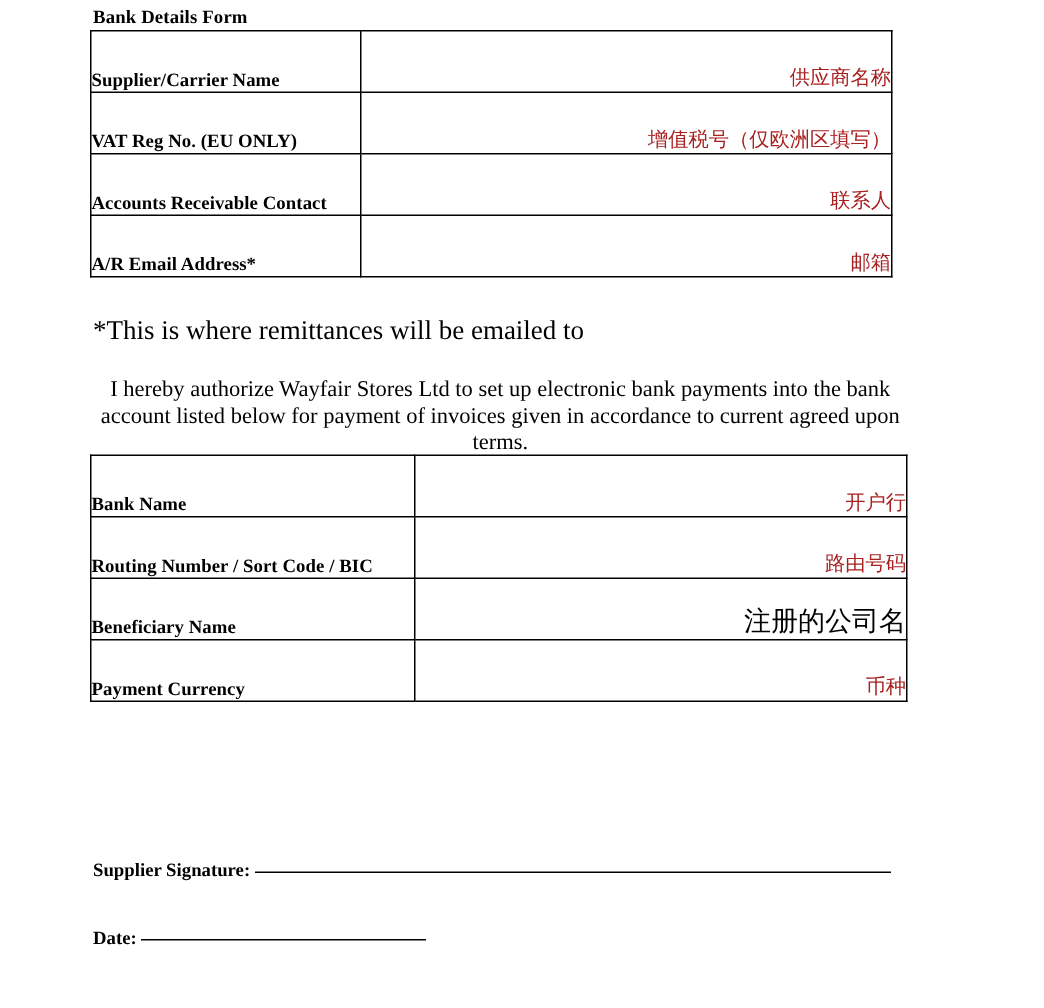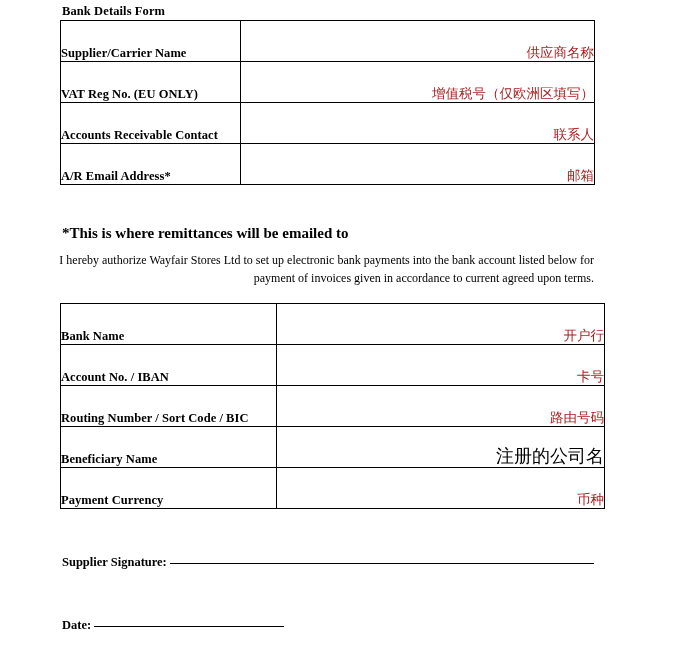--- a/index.html
+++ b/index.html
@@ -86,43 +86,43 @@
   }
   .cn.big {
     font-size: 18px;
     color: #000000;
   }
 
   
   .note-remit {
     position: absolute;
     left: 62px;
-    top: 225px;
-    font-size: 15px;
-    font-weight: bold;
+    top: 210px;
+    font-size: 18px;
+    font-weight: normal;
   }
 
   .authorize-para {
     position: absolute;
-    left: 49px;
+    left: 61px;
     top: 252px;
     width: 545px;
-    font-size: 12px;
+    font-size: 15px;
     line-height: 17.5px;
-    text-align: right;
+    text-align: center;
   }
 
   
   .sig-row {
     position: absolute;
     font-size: 12.5px;
     font-weight: bold;
     white-space: nowrap;
   }
-  #signature-row { left: 62px; top: 555px; font-family: Liberation Serif, serif; }
+  #signature-row { left: 62px; top: 573px; font-family: Liberation Serif, serif; }
   #date-row      { left: 62px; top: 618px; }
 
   .rule {
     display: inline-block;
     vertical-align: baseline;
     border-bottom: 1.5px solid #000000;
     margin-left: 3px;
     position: relative;
     top: -2px;
   }
@@ -169,24 +169,20 @@
     <colgroup>
       <col class="col-label">
       <col class="col-value">
     </colgroup>
     <tbody id="bank-rows">
         <tr>
           <td class="cell-label">Bank Name</td>
           <td class="cell-value"><span class="cn">开户行</span></td>
         </tr>
         <tr>
-          <td class="cell-label">Account No. / IBAN</td>
-          <td class="cell-value"><span class="cn">卡号</span></td>
-        </tr>
-        <tr>
           <td class="cell-label">Routing Number / Sort Code / BIC</td>
           <td class="cell-value"><span class="cn">路由号码</span></td>
         </tr>
         <tr>
           <td class="cell-label">Beneficiary Name</td>
           <td class="cell-value"><span class="cn big">注册的公司名</span></td>
         </tr>
         <tr>
           <td class="cell-label">Payment Currency</td>
           <td class="cell-value"><span class="cn">币种</span></td>

